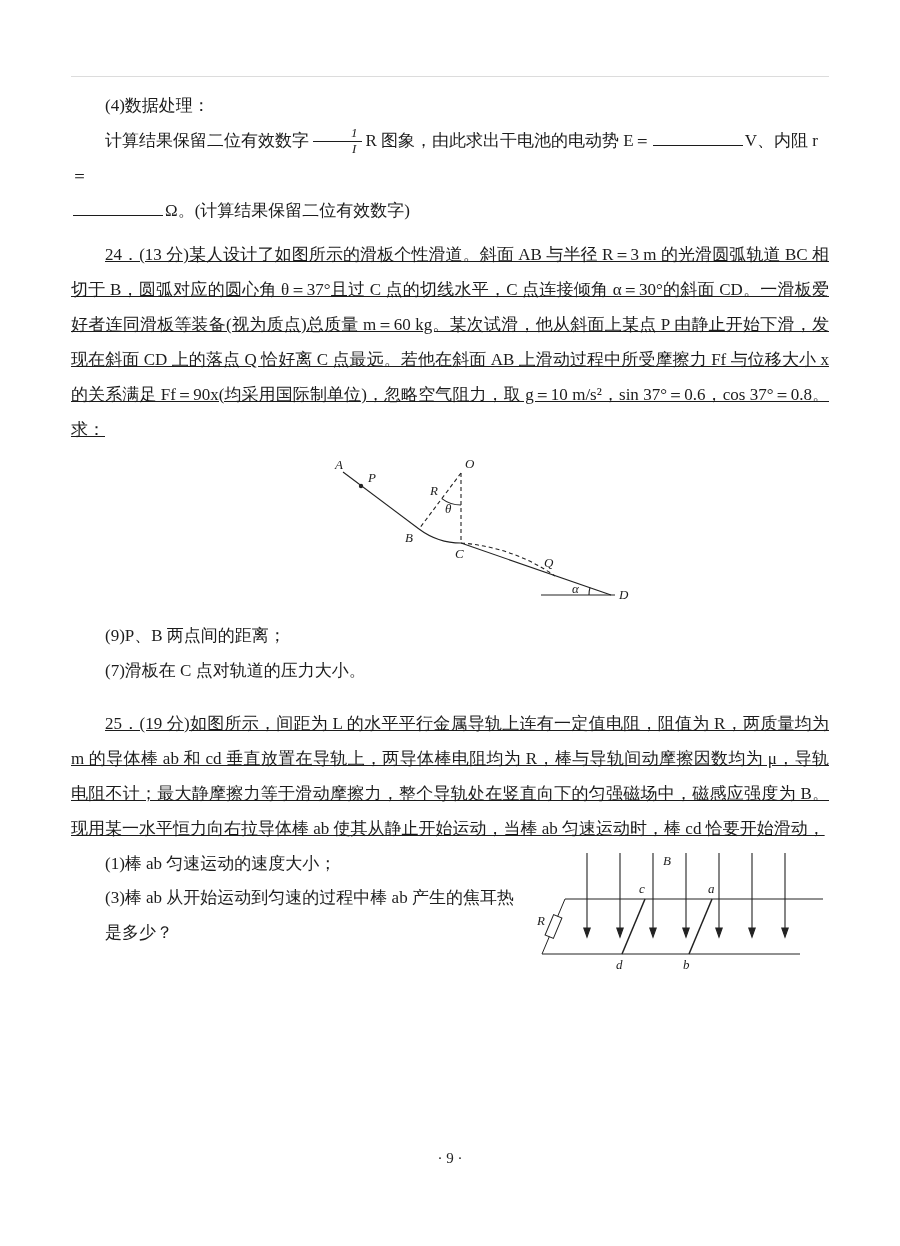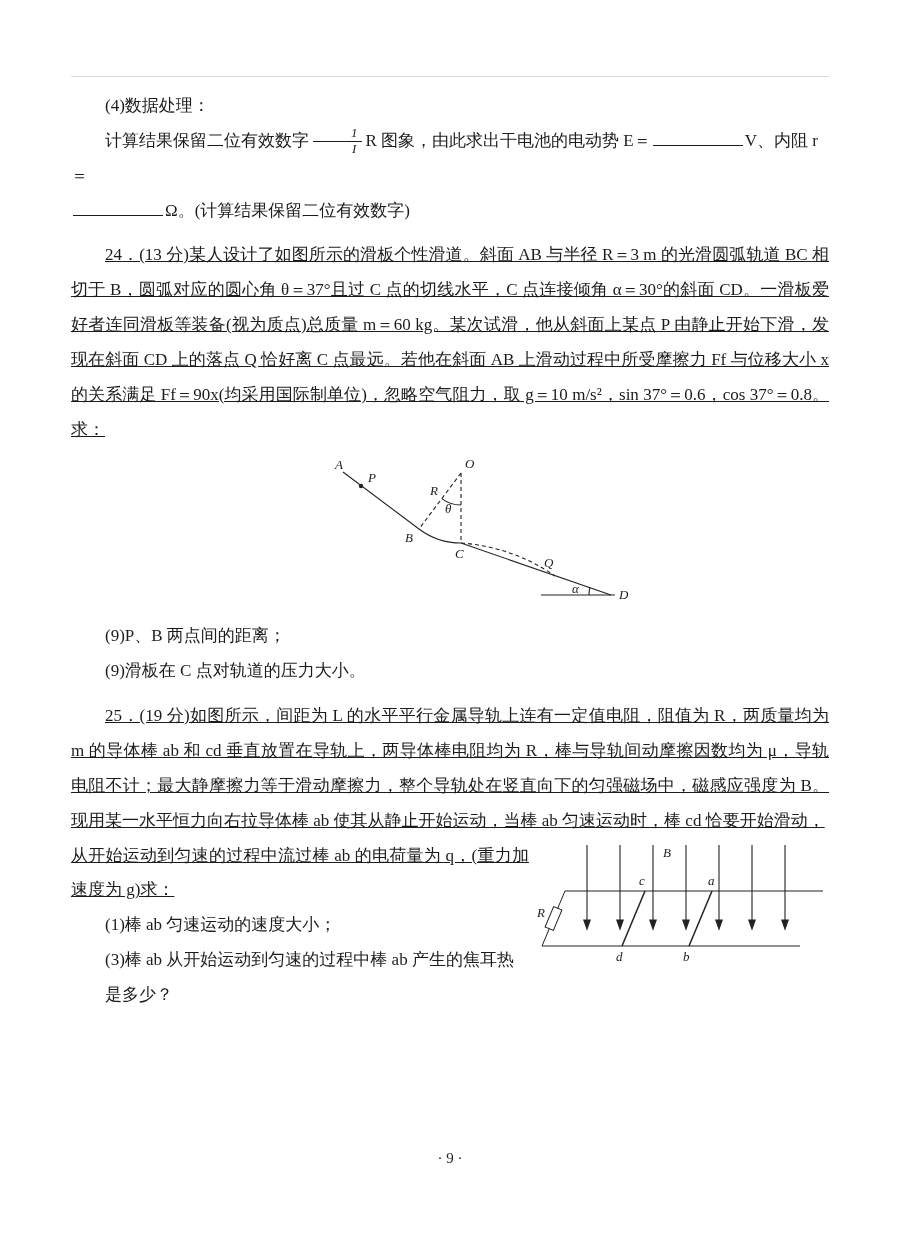--- a/index.html
+++ b/index.html
@@ -25,21 +25,21 @@
   .frac .num { display:block; border-bottom:1px solid #1c1c1c; padding:0 4px; }
   .frac .den { display:block; }
 
   .blank {
     display:inline-block; width:90px; height:1.05em;
     border-bottom:1px solid #1c1c1c; vertical-align:baseline; margin:0 2px;
   }
 
   .q24-section { margin-top:10px; }
   .fig24 { margin:8px 0 4px 242px; }
-  .q25-section { margin-top:10px; }
+  .q25-section { margin-top:18px; }
   .q25-flow::after { content:""; display:block; clear:both; }
   .fig25 { float:right; width:292px; margin:2px 0 2px 8px; }
 
   svg text { font-family:"Liberation Serif","DejaVu Serif",serif; }
 
   .footer {
     position:absolute; top:1150px; left:0; right:0;
     text-align:center; font-size:15px; color:#222;
   }
 </style>
@@ -88,21 +88,21 @@
           <text x="117" y="40">R</text>
           <text x="132" y="58">θ</text>
           <text x="231" y="112">Q</text>
           <text x="306" y="144">D</text>
           <text x="259" y="138">α</text>
         </g>
       </svg>
     </figure>
 
     <p class="line pad-indent">(9)P、B 两点间的距离；</p>
-    <p class="line pad-indent">(9)滑板在 C 点对轨道的压力大小。</p>
+    <p class="line pad-indent">(7)滑板在 C 点对轨道的压力大小。</p>
   </section>
 
   <section class="q25-section">
     <p class="para indent">25．(19 分)如图所示，间距为 L 的水平平行金属导轨上连有一定值电阻，阻值为 R，两质量均为 m 的导体棒 ab 和 cd 垂直放置在导轨上，两导体棒电阻均为 R，棒与导轨间动摩擦因数均为 μ，导轨电阻不计；最大静摩擦力等于滑动摩擦力，整个导轨处在竖直向下的匀强磁场中，磁感应强度为 B。现用某一水平恒力向右拉导体棒 ab 使其从静止开始运动，当棒 ab 匀速运动时，棒 cd 恰要开始滑动，</p>
 
     <div class="q25-flow">
       <figure class="fig25">
         <svg viewBox="0 0 292 128" width="292" height="128">
           <g stroke="#222222" stroke-width="1" fill="none">
             <line x1="28" y1="50" x2="286" y2="50"></line>
@@ -147,20 +147,19 @@
             <text x="126" y="16">B</text>
             <text x="0" y="76">R</text>
             <text x="102" y="44">c</text>
             <text x="171" y="44">a</text>
             <text x="79" y="120">d</text>
             <text x="146" y="120">b</text>
           </g>
         </svg>
       </figure>
 
-      <p class="para">从开始运动到匀速的过程中流过棒 ab 的电荷量为 q，(重力加速度为 g)求：</p>
       <p class="line pad-indent">(1)棒 ab 匀速运动的速度大小；</p>
       <p class="line pad-indent">(3)棒 ab 从开始运动到匀速的过程中棒 ab 产生的焦耳热是多少？</p>
     </div>
   </section>
 </div>
 
 <div class="footer">· 9 ·</div>
 
 </body></html>

